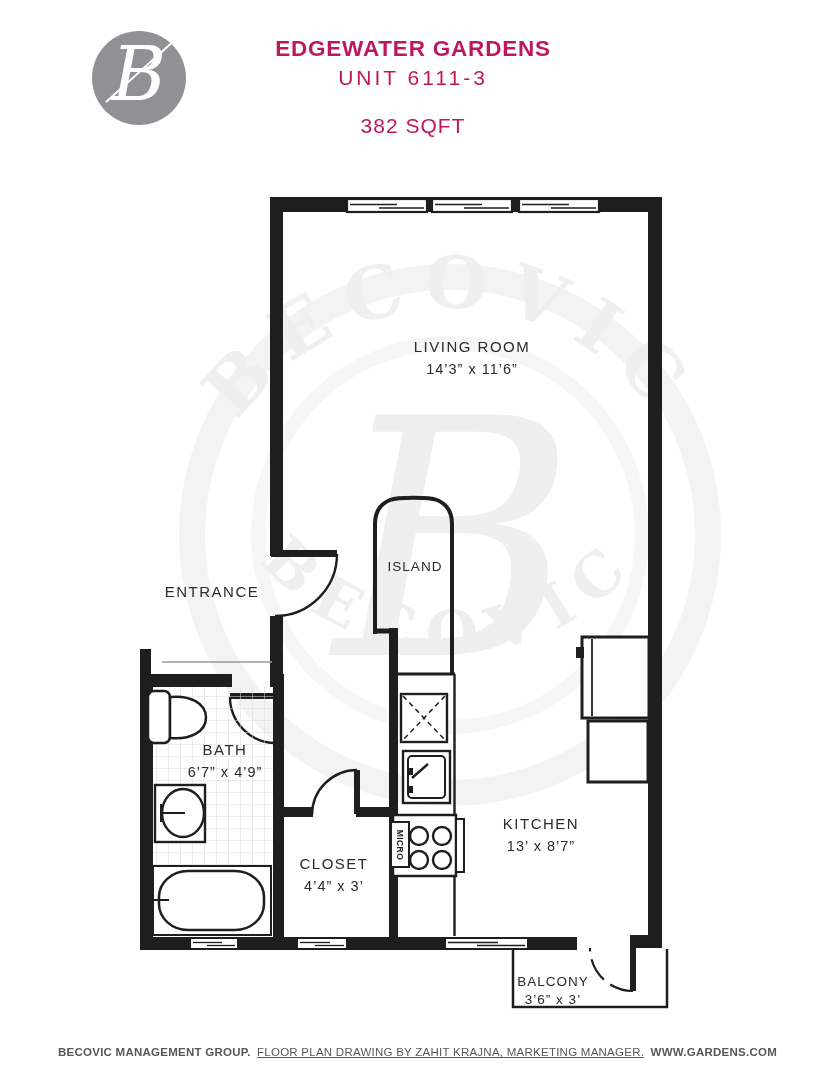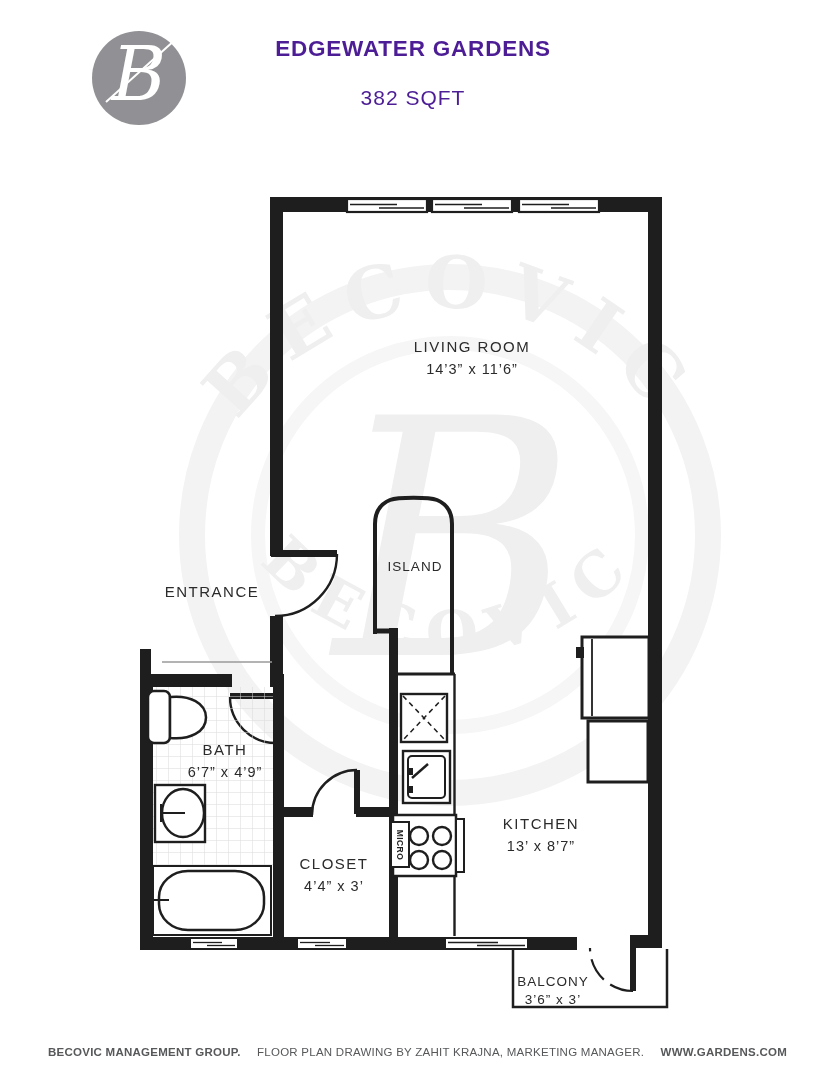--- a/index.html
+++ b/index.html
@@ -6,48 +6,49 @@
   .page{position:relative;width:835px;height:1080px;background:#ffffff;overflow:hidden;
         font-family:"Liberation Sans", sans-serif;}
   
   .logo{position:absolute;left:92px;top:31px;width:94px;height:94px;border-radius:50%;
         background:#919195;}
   .logo-swash{position:absolute;left:14px;top:70px;width:92px;height:2px;background:#ffffff;
         transform:rotate(-42deg);transform-origin:left center;}
   .logo-b{position:absolute;left:0;top:-4px;width:94px;height:94px;text-align:center;
         font-family:"DejaVu Serif", serif;font-style:italic;font-size:74px;line-height:94px;
         color:#ffffff;}
-  .titleblock{position:absolute;left:213px;top:36px;width:400px;text-align:center;color:#4c1d95;}
+  .titleblock{position:absolute;left:213px;top:36px;width:400px;text-align:center;color:#be185d;}
   .t-building{font-size:22.5px;font-weight:bold;letter-spacing:0.8px;}
   .t-unit{font-size:21px;letter-spacing:3px;margin-top:4px;}
   .t-area{font-size:21px;letter-spacing:1px;margin-top:24px;text-align:center;}
   
   .footer{position:absolute;left:0;top:1046px;width:835px;text-align:center;
           font-size:11.5px;letter-spacing:0.25px;color:#57585a;white-space:nowrap;}
   .footer .bold{font-weight:bold;text-align:center;}
-  .footer .mid{margin:0 13px;}
+  .footer .mid{margin:0 3px;text-decoration:underline;}
   
   .plan{position:absolute;left:0;top:0;}
   .room-label{fill:#2b2b2b;letter-spacing:1.5px;font-size:15px;}
   .room-dims{fill:#2b2b2b;letter-spacing:1px;font-size:14.5px;}
   .small-label{fill:#2b2b2b;letter-spacing:1px;font-size:13.5px;}
   .micro-label{fill:#1e1e1e;font-size:8.5px;font-weight:600;letter-spacing:0.4px;}
   .wm-text{fill:#efefef;font-family:"DejaVu Serif", serif;font-weight:bold;letter-spacing:17px;}
 </style>
 </head>
 <body>
 
 <div class="page">
 
   <div class="logo">
     <div class="logo-swash"></div>
     <div class="logo-b">B</div>
   </div>
   <div class="titleblock">
     <div class="t-building">EDGEWATER GARDENS</div>
+    <div class="t-unit">UNIT 6111-3</div>
     <div class="t-area">382 SQFT</div>
   </div>
 
   <svg class="plan" width="835" height="1080" viewBox="0 0 835 1080">
     <defs>
       <pattern id="tiles" width="12" height="12" patternUnits="userSpaceOnUse">
         <path d="M 12 0 L 0 0 0 12" fill="none" stroke="#dadada" stroke-width="1"></path>
       </pattern>
       <path id="wmArcTop" d="M 198,560 A 252,252 0 0 1 702,560" fill="none"></path>
       <path id="wmArcBot" d="M 228,505 A 240,240 0 0 0 672,505" fill="none"></path>

